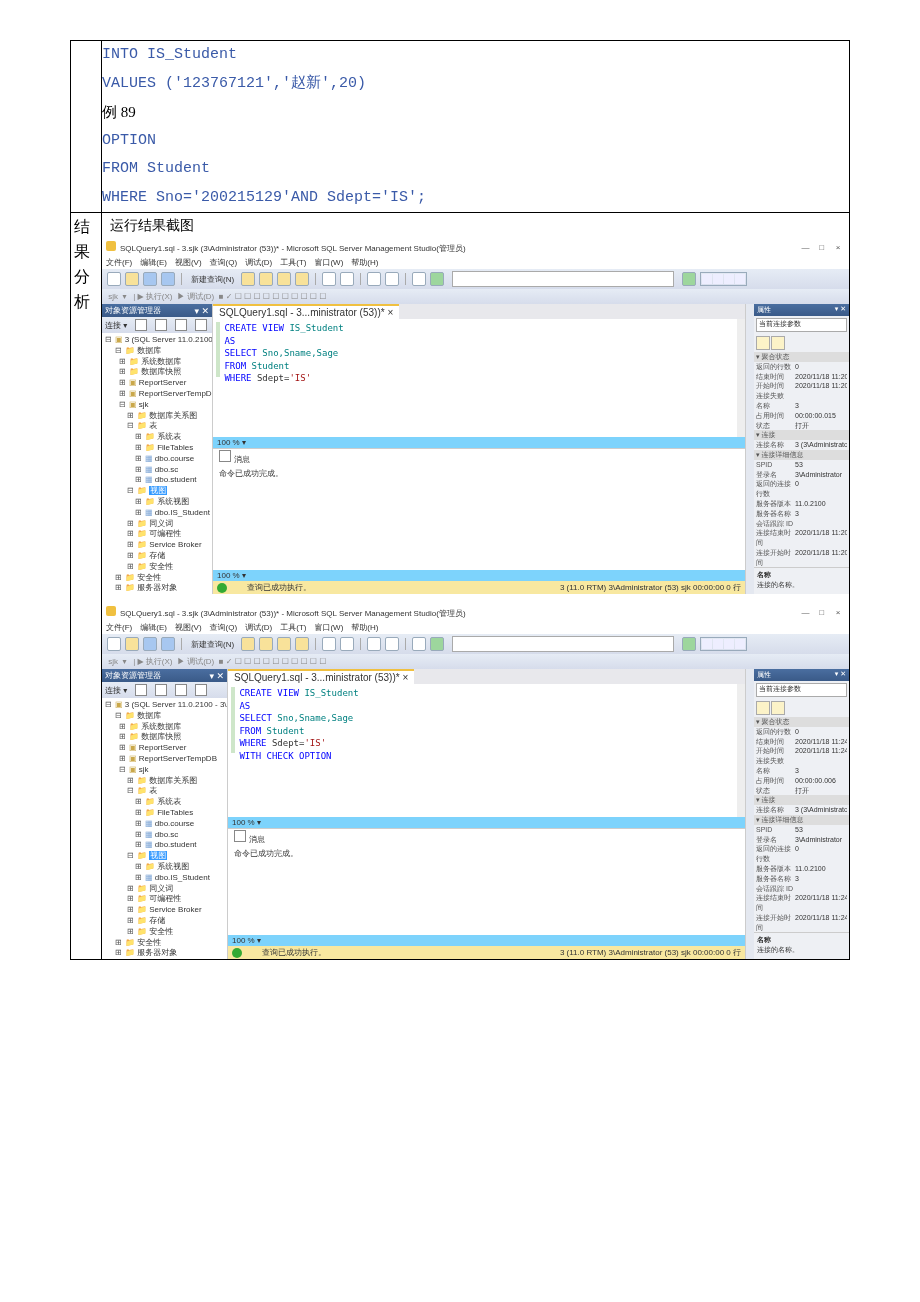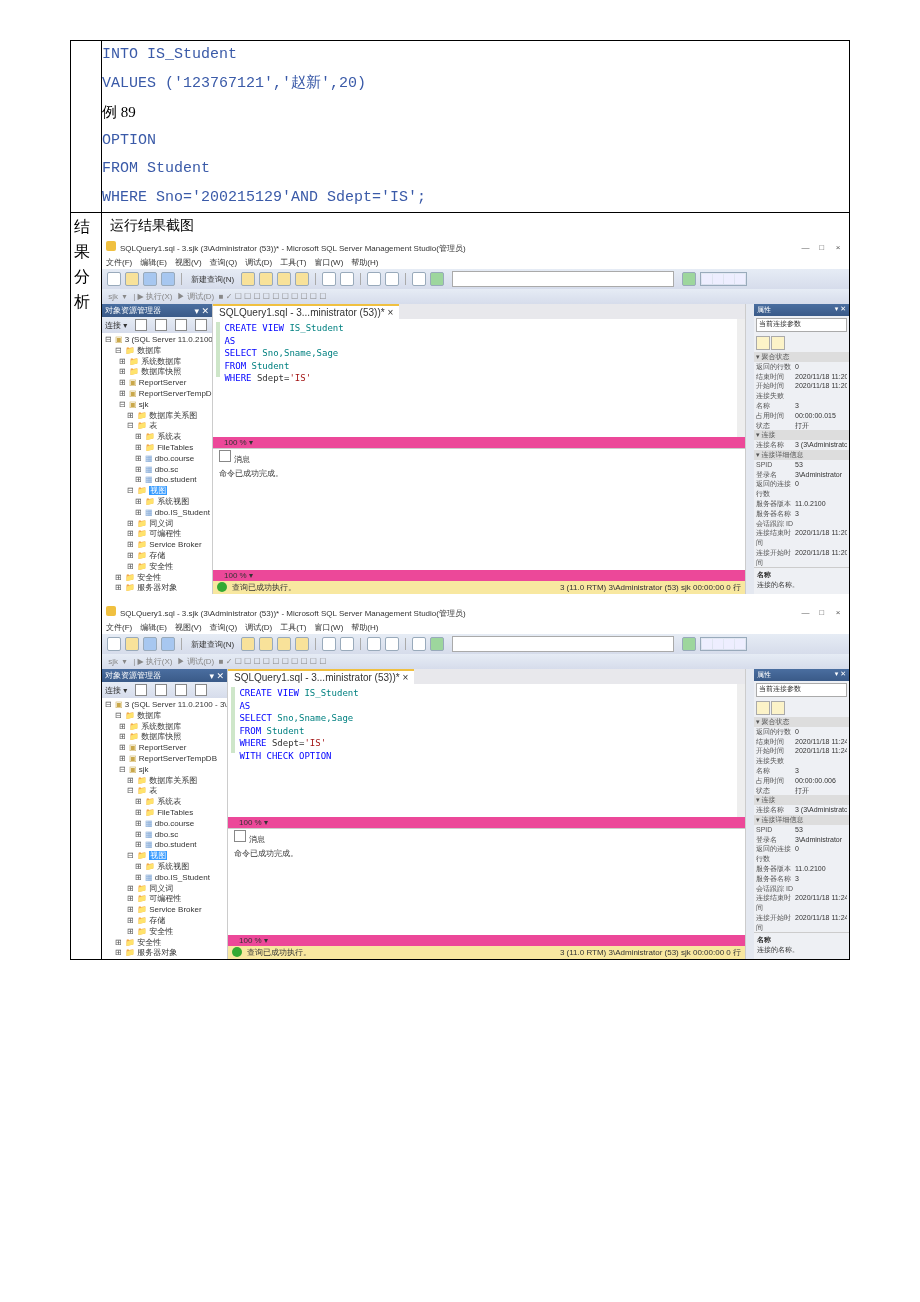--- a/index.html
+++ b/index.html
@@ -44,26 +44,26 @@
 .tn .sel{background:#3399ff;color:#fff;padding:0 1px}
 .i1{padding-left:12px}.i2{padding-left:16px}.i3{padding-left:24px}.i4{padding-left:32px}
 .editor{flex:1;display:flex;flex-direction:column}
 .tabhdr{background:#e8e8ec;padding:0;display:flex}
 .tab{background:#fff;border-top:2px solid #f0c040;padding:1px 6px;font-size:10px}
 .sql{flex:1;background:#fff;padding:3px 6px;font-family:Consolas,monospace;font-size:9px;line-height:1.4;position:relative}
 .sql .kw{color:#0000ff}
 .sql .id{color:#008080}
 .sql .str{color:#a31515}
 .sql .cursor{position:absolute;left:3px;top:3px;width:4px;height:55px;background:#aed6a5;opacity:.6}
-.splitter{background:#ec4899;padding:1px 11px;color:#333}
+.splitter{background:#7dd3fc;padding:1px 4px;color:#333}
 .msgs{background:#fff;border-top:1px solid #ccc}
 .msgtab{padding:1px 6px}
 .msgtab .mi{display:inline-block;width:10px;height:10px;background:#fff;border:1px solid #888;margin-right:3px}
 .msgbody{padding:2px 6px;height:100px}
-.statusbar{background:#f8e8a0;padding:1px 4px;display:flex;align-items:flex-start;gap:5px}
+.statusbar{background:#f8e8a0;padding:1px 4px;display:flex;align-items:flex-end;gap:20px}
 .statusbar .ok{width:10px;height:10px;background:#3a3;border-radius:50%;display:inline-block}
 .statusbar .spacer{flex:1}
 .props{width:95px;background:#eef0f4;display:flex;flex-direction:column;font-size:7px}
 .props .tophdr{background:linear-gradient(#4a6ea0,#3a5a88);color:#fff;padding:1px 3px;display:flex;justify-content:space-between}
 .props .combo2{margin:2px;border:1px solid #aaa;background:#fff;height:12px;padding:0 2px}
 .props .ptb{margin:2px;display:flex;gap:1px}
 .props .ptb span{width:12px;height:12px;border:1px solid #aaa;background:#fcf3c8}
 .props .plist{flex:1;overflow:hidden}
 .prow{display:flex;padding:0 2px;line-height:1.4}
 .prow.cat{background:#ddd;color:#555}

